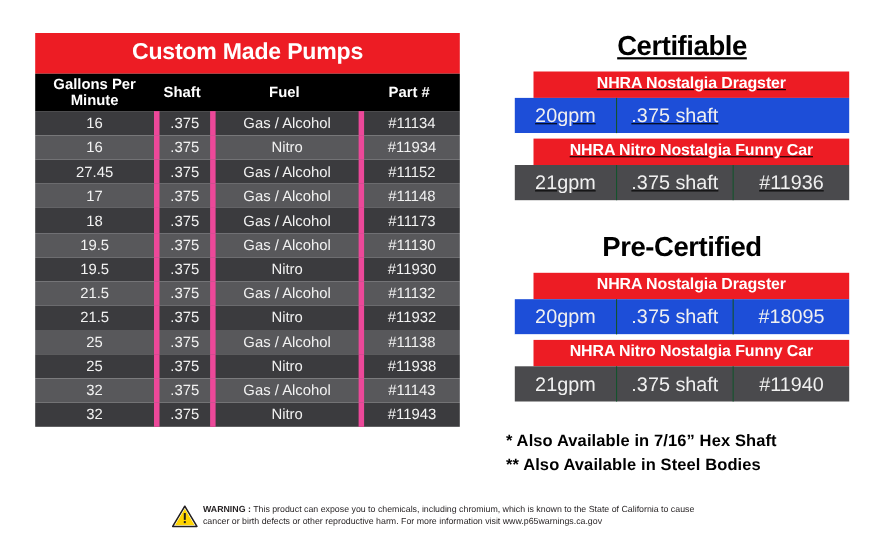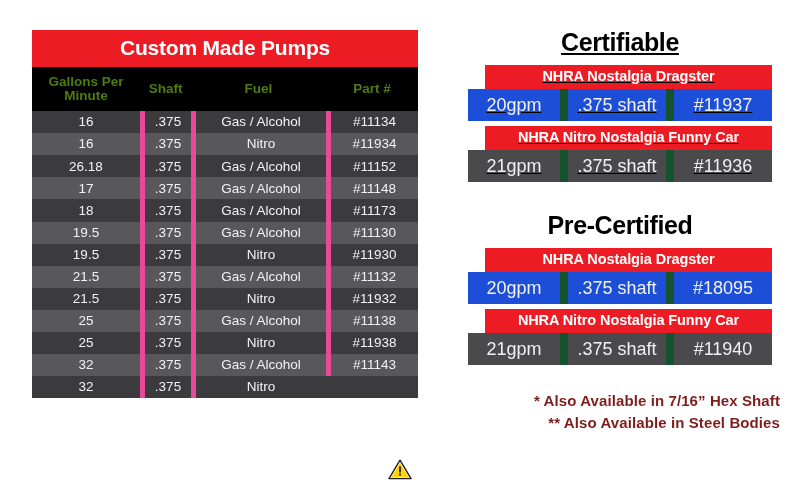--- a/index.html
+++ b/index.html
@@ -29,24 +29,24 @@
     font-size: 21px;
     font-weight: bold;
     text-align: center;
     letter-spacing: -0.2px;
     padding: 7px 0 8px 0;
     line-height: 1.05;
   }
   .main-head-row {
     display: flex;
     background: #000000;
-    color: #4d7c0f;
+    color: #ffffff;
     font-size: 13.5px;
     font-weight: bold;
-    height: 44px;
+    height: 34px;
   }
   .main-head-row .cell {
     display: flex;
     align-items: center;
     justify-content: center;
     text-align: center;
     line-height: 1.05;
     box-sizing: border-box;
   }
   .main-row {
@@ -101,39 +101,39 @@
   }
   .cert-row.black { background: #1d4ed8; }
   .cert-row.gray  { background: #4a4a4d; justify-content: center; }
   .cert-row .cell {
     display: flex;
     align-items: center;
     justify-content: center;
     box-sizing: border-box;
     line-height: 1;
   }
-  .cert-row .cell + .cell { border-left: 8px solid #14532d; }
+  .cert-row .cell + .cell { border-left: 1px solid #14532d; }
   .cc-gpm   { width: 92px; }
   .cc-shaft { width: 106px; }
   .cc-part  { width: 106px; }
   .cert-gap { height: 5px; background: #ffffff; }
 
   #certifiable-section { position: absolute; left: 468px; top: 30px; text-decoration: underline; }
   #precertified-section { position: absolute; left: 468px; top: 213px; }
   #certifiable-section .cert-table,
   #precertified-section .cert-table { margin-top: 10px; }
 
   
   #footnotes {
     position: absolute;
     left: 460px;
     top: 390px;
     width: 320px;
-    text-align: right;
-    color: #7f1d1d;
+    text-align: left;
+    color: #000000;
     font-size: 15px;
     font-weight: bold;
     line-height: 1.45;
     letter-spacing: 0.1px;
   }
 
   
   #warning-bar {
     position: absolute;
     left: 0;
@@ -178,21 +178,21 @@
         <div class="cell c-fuel">Gas / Alcohol</div>
         <div class="cell c-part">#11134</div>
       </div>
       <div class="main-row even">
         <div class="cell c-gpm">16</div>
         <div class="cell c-shaft">.375</div>
         <div class="cell c-fuel">Nitro</div>
         <div class="cell c-part">#11934</div>
       </div>
       <div class="main-row odd">
-        <div class="cell c-gpm">26.18</div>
+        <div class="cell c-gpm">27.45</div>
         <div class="cell c-shaft">.375</div>
         <div class="cell c-fuel">Gas / Alcohol</div>
         <div class="cell c-part">#11152</div>
       </div>
       <div class="main-row even">
         <div class="cell c-gpm">17</div>
         <div class="cell c-shaft">.375</div>
         <div class="cell c-fuel">Gas / Alcohol</div>
         <div class="cell c-part">#11148</div>
       </div>
@@ -241,32 +241,32 @@
       <div class="main-row even">
         <div class="cell c-gpm">32</div>
         <div class="cell c-shaft">.375</div>
         <div class="cell c-fuel">Gas / Alcohol</div>
         <div class="cell c-part">#11143</div>
       </div>
       <div class="main-row odd">
         <div class="cell c-gpm">32</div>
         <div class="cell c-shaft">.375</div>
         <div class="cell c-fuel">Nitro</div>
+        <div class="cell c-part">#11943</div>
       </div>
     </div>
 </div>
 
 <div id="certifiable-section">
   <div class="panel-title">Certifiable</div>
   <div class="cert-table" id="certifiable-table">
       <div class="cert-band">NHRA Nostalgia Dragster</div>
       <div class="cert-row black">
         <div class="cell cc-gpm">20gpm</div>
         <div class="cell cc-shaft">.375 shaft</div>
-        <div class="cell cc-part">#11937</div>
       </div>
       <div class="cert-gap"></div>
       <div class="cert-band">NHRA Nitro Nostalgia Funny Car</div>
       <div class="cert-row gray">
         <div class="cell cc-gpm">21gpm</div>
         <div class="cell cc-shaft">.375 shaft</div>
         <div class="cell cc-part">#11936</div>
       </div>
     </div>
 </div>
@@ -298,14 +298,17 @@
 <div id="warning-bar">
   <div id="warning-inner">
     <span id="warning-icon">
       <svg width="24" height="21" viewBox="0 0 24 21" xmlns="http://www.w3.org/2000/svg">
         <path d="M12 1.2 L23 19.6 L1 19.6 Z" fill="#ffffff" stroke="#231f20" stroke-width="1.4" stroke-linejoin="round"></path>
         <path d="M12 3.6 L20.9 18.4 L3.1 18.4 Z" fill="#ffd400"></path>
         <rect x="11.1" y="7.4" width="1.8" height="6.2" fill="#231f20"></rect>
         <rect x="11.1" y="14.7" width="1.8" height="1.9" fill="#231f20"></rect>
       </svg>
     </span>
+    <span id="warning-text">
+      <b>WARNING :</b><span> This product can expose you to chemicals, including chromium, which is known to the State of California to cause cancer or birth defects or other reproductive harm. For more information visit www.p65warnings.ca.gov</span>
+    </span>
   </div>
 </div>
 
 </body></html>

